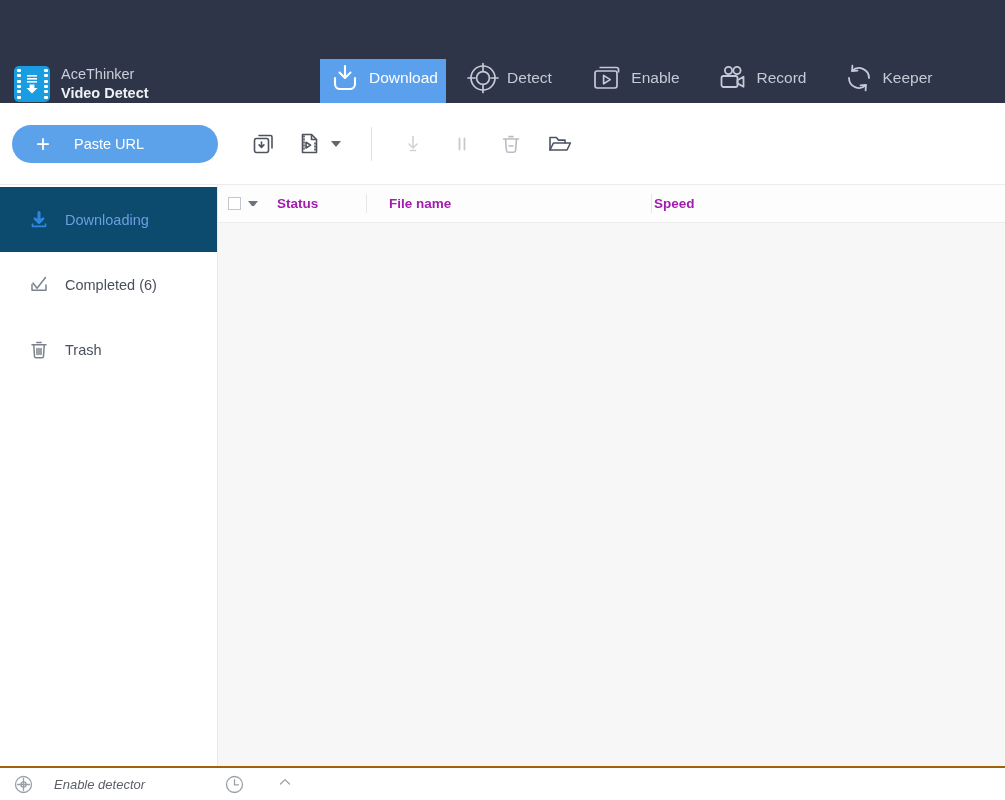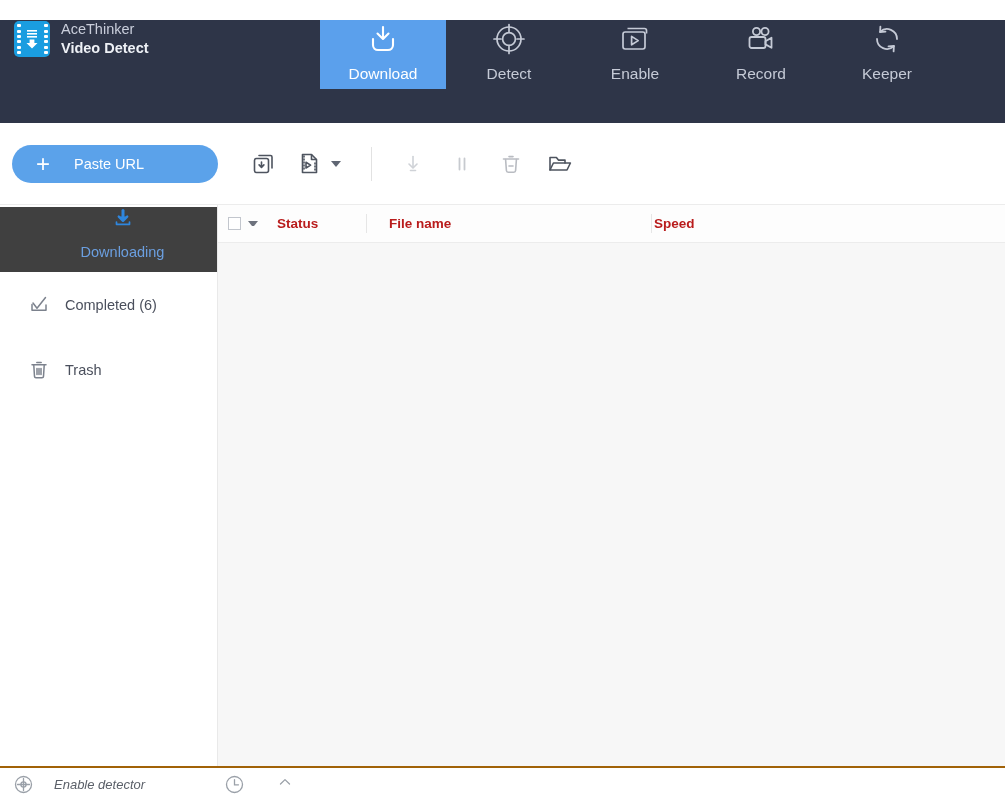--- a/index.html
+++ b/index.html
@@ -7,39 +7,39 @@
     width: 1005px; height: 800px;
     font-family: "Liberation Sans", sans-serif;
     background: #ffffff;
     overflow: hidden;
   }
   .app { width: 1005px; height: 800px; display: flex; flex-direction: column; position: relative; }
 
   
   .header {
     height: 103px; background: #2e3548;
-    display: flex; align-items: flex-start; flex-shrink: 0; margin-top: 20px;
+    display: flex; align-items: flex-end; flex-shrink: 0;
   }
   .brand { width: 320px; display: flex; align-items: center; padding-left: 14px; gap: 11px; }
   .brand-logo {
     width: 36px; height: 36px; border-radius: 5px;
     background: #1a9de0; position: relative; flex-shrink: 0;
     display: flex; align-items: center; justify-content: center;
   }
   .brand-logo .perf { position: absolute; top: 3px; bottom: 3px; width: 4px;
     display: flex; flex-direction: column; justify-content: space-between; }
   .brand-logo .perf.l { left: 2.5px; } .brand-logo .perf.r { right: 2.5px; }
   .brand-logo .perf i { display: block; width: 4px; height: 3px; background: #ffffff; border-radius: 1px; }
   .brand-text { display: flex; flex-direction: column; line-height: 1.32; }
   .brand-text .l1 { color: #c9cedb; font-size: 14.5px; }
   .brand-text .l2 { color: #eef1f6; font-size: 14.5px; font-weight: bold; }
 
   .tabs { display: flex; align-items: stretch; }
   .tab {
-    width: 126px; display: flex; flex-direction: column;
+    width: 126px; display: flex; flex-direction: row;
     align-items: center; justify-content: center; gap: 7px;
     color: #c5cad6; font-size: 15.5px; cursor: pointer; padding-bottom: 6px;
   }
   .tab.active { background: #5ba0ec; color: #ffffff; }
   .tab .tab-icon { height: 38px; display: flex; align-items: center; justify-content: center; }
 
   
   .toolbar {
     height: 82px; background: #ffffff; border-bottom: 1px solid #ececec;
     display: flex; align-items: center; padding-left: 12px; flex-shrink: 0;
@@ -57,27 +57,27 @@
   .tb-divider { width: 1px; height: 34px; background: #e2e2e2; margin-left: 30px; }
   .tb-group2 { display: flex; align-items: center; gap: 21px; margin-left: 27px; }
 
   
   .body { flex: 1; display: flex; min-height: 0; }
   .sidebar { width: 218px; background: #ffffff; border-right: 1px solid #e9e9e9; flex-shrink: 0; padding-top: 2px; }
   .side-item {
     height: 65px; display: flex; align-items: center; gap: 15px; padding-left: 28px;
     font-size: 14.5px; color: #4a4f5c; cursor: pointer;
   }
-  .side-item.active { background: #404040; color: #6b9fe0; flex-direction: column; }
+  .side-item.active { background: #0c4a6e; color: #6b9fe0; }
   .side-icon { width: 22px; height: 22px; display: flex; align-items: center; justify-content: center; }
 
   .content { flex: 1; display: flex; flex-direction: column; min-width: 0; background: #f7f7f7; }
   .table-head {
     height: 38px; background: #fdfdfd; border-bottom: 1px solid #ececec;
-    display: flex; align-items: center; font-size: 13.5px; font-weight: bold; color: #b91c1c; flex-shrink: 0;
+    display: flex; align-items: center; font-size: 13.5px; font-weight: bold; color: #a21caf; flex-shrink: 0;
   }
   .th { display: flex; align-items: center; height: 100%; position: relative; }
   .th-sep { position: absolute; right: 0; top: 9px; bottom: 9px; width: 1px; background: #e6e6e6; }
   .th-check { width: 57px; padding-left: 10px; gap: 7px; }
   .chk { width: 13px; height: 13px; border: 1px solid #c2c6cd; background: #fff; cursor: pointer; }
   .caret-sm { width: 0; height: 0; border-left: 4px solid transparent; border-right: 4px solid transparent;
     border-top: 5px solid #6d727d; cursor: pointer; }
   .th-status { width: 92px; } .th-file { width: 265px; margin-left: 20px; } .th-progress { width: 248px; } .th-speed { width: 140px; }
   .th span { padding-left: 2px; }
   .table-body { flex: 1; background: #f7f7f7; }

